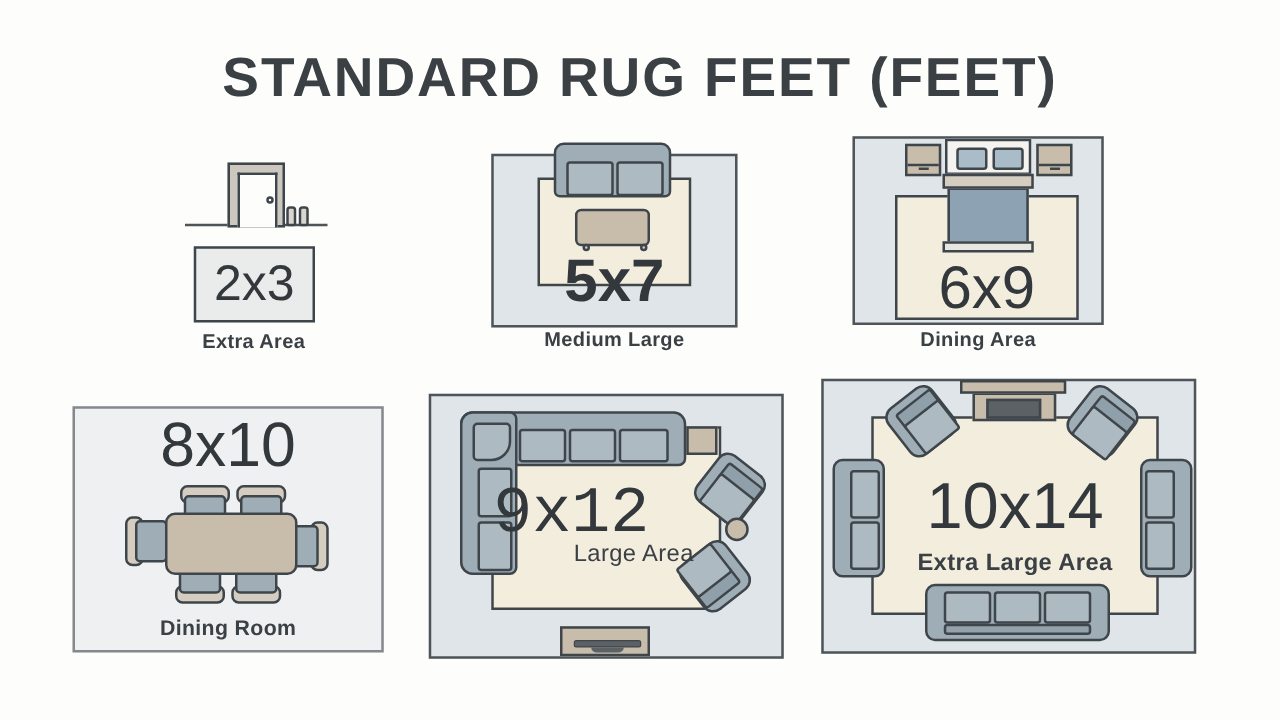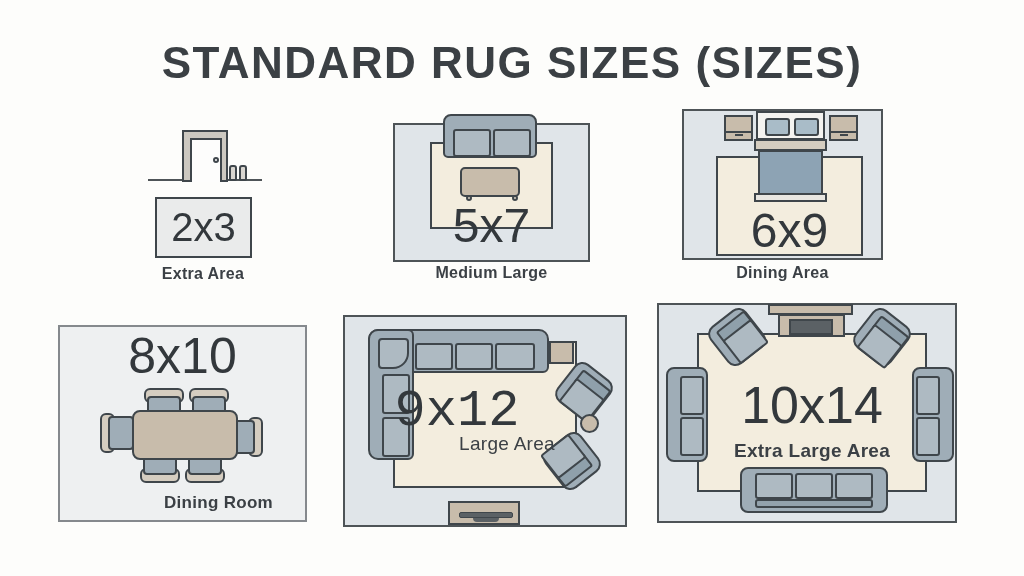--- a/index.html
+++ b/index.html
@@ -49,21 +49,21 @@
   
   .armchair{width:46px;height:48px;border-radius:10px;transform-origin:center;}
   .armchair .a-back{position:absolute;left:7px;top:5px;width:32px;height:13px;border-radius:3px;background:#8fa0ab;}
   .armchair .a-seat{position:absolute;left:7px;top:16px;width:32px;height:26px;border-radius:3px;}
 </style>
 </head>
 <body>
 
 <div id="canvas">
 
-  <div class="abs title">STANDARD RUG SIZES (SIZES)</div>
+  <div class="abs title">STANDARD RUG FEET (FEET)</div>
 
   
   <section style="display:contents">
     
     <div class="abs" style="left:148px;top:179px;width:114px;height:2px;background:#4e5457;"></div>
     
     <div class="abs ol f-frame" style="left:182px;top:130px;width:46px;height:52px;">
       <div class="abs ol" style="left:6px;top:6px;width:32px;height:44px;background:#fdfdfc;border-bottom:none;"></div>
       <div class="abs ol round" style="left:29px;top:25px;width:6px;height:6px;background:#fdfdfc;"></div>
     </div>
@@ -84,21 +84,21 @@
     
     <div class="abs ol f-shell" style="left:443px;top:114px;width:94px;height:44px;border-radius:8px 8px 5px 5px;">
       <div class="abs ol f-cushion r3" style="left:8px;top:13px;width:38px;height:28px;"></div>
       <div class="abs ol f-cushion r3" style="left:48px;top:13px;width:38px;height:28px;"></div>
     </div>
     
     <div class="abs ol f-tan" style="left:460px;top:167px;width:60px;height:30px;border-radius:5px;">
       <div class="abs ol round f-tanlt" style="left:4px;top:26px;width:6px;height:6px;"></div>
       <div class="abs ol round f-tanlt" style="left:50px;top:26px;width:6px;height:6px;"></div>
     </div>
-    <div class="abs size-text" style="left:393px;top:202px;width:197px;font-size:48px;line-height:48px;">5x7</div>
+    <div class="abs size-text" style="left:393px;top:202px;width:197px;font-size:48px;line-height:48px;font-weight:bold;">5x7</div>
     <div class="abs panel-label" style="left:393px;top:264px;width:197px;">Medium Large</div>
   </section>
 
   
   <section style="display:contents">
     <div class="abs ol-room f-room" style="left:682px;top:109px;width:201px;height:151px;"></div>
     <div class="abs ol f-cream" style="left:716px;top:156px;width:147px;height:100px;"></div>
     
     <div class="abs ol f-tan" style="left:724px;top:115px;width:29px;height:26px;">
       <div class="abs" style="left:0;right:0;bottom:0;height:8px;border-top:2px solid #3f464b;"></div>
@@ -144,21 +144,21 @@
     <div class="abs chair" style="left:97px;top:420px;transform:rotate(-90deg);">
       <div class="back ol f-tanlt"></div>
       <div class="seat ol f-shell"></div>
     </div>
     <div class="abs chair" style="left:230px;top:420px;transform:rotate(90deg);">
       <div class="back ol f-tanlt"></div>
       <div class="seat ol f-shell"></div>
     </div>
     
     <div class="abs ol f-tan r8" style="left:132px;top:410px;width:106px;height:50px;"></div>
-    <div class="abs panel-label" style="left:58px;top:493px;width:249px;font-size:17px;margin-left:36px;">Dining Room</div>
+    <div class="abs panel-label" style="left:58px;top:493px;width:249px;font-size:17px;">Dining Room</div>
   </section>
 
   
   <section style="display:contents">
     <div class="abs ol-room f-room" style="left:343px;top:315px;width:284px;height:212px;"></div>
     <div class="abs ol f-cream" style="left:393px;top:341px;width:184px;height:147px;"></div>
     
     <div class="abs ol f-shell" style="left:368px;top:329px;width:181px;height:44px;border-radius:10px 10px 6px 6px;"></div>
     <div class="abs ol f-shell" style="left:368px;top:329px;width:46px;height:131px;border-radius:10px 6px 6px 10px;"></div>
     <div class="abs ol f-cushion corner-cushion" style="left:378px;top:338px;width:31px;height:31px;"></div>

